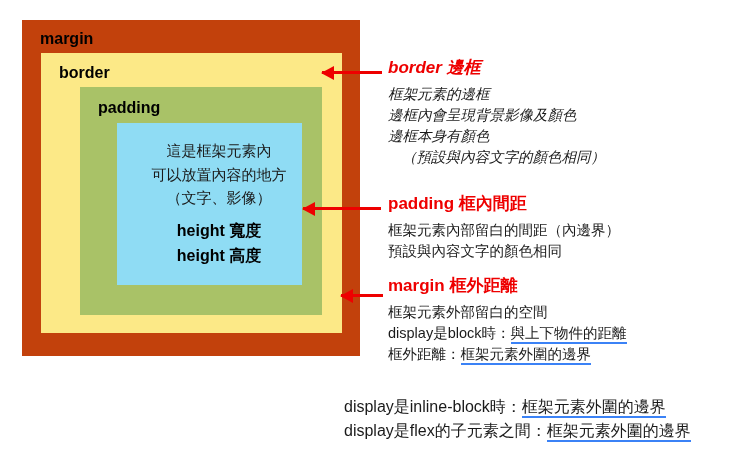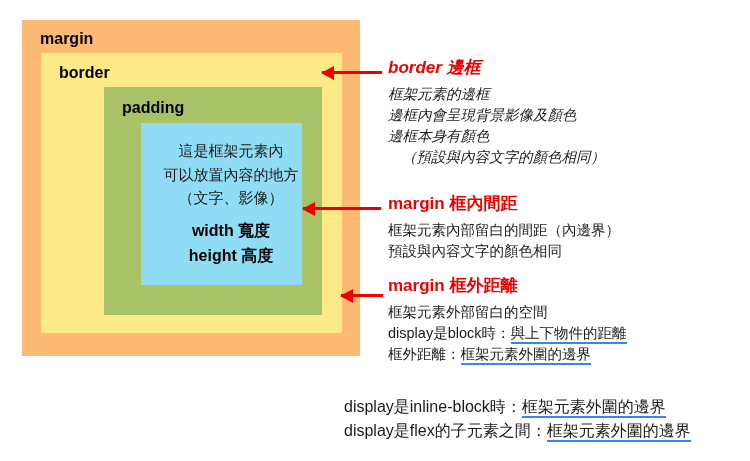--- a/index.html
+++ b/index.html
@@ -15,21 +15,21 @@
     overflow: hidden;
   }
 
   
   #boxmodel {
     position: absolute;
     left: 22px;
     top: 20px;
     width: 338px;
     height: 336px;
-    background: #fdba74;
+    background: #c2410c;
     box-sizing: border-box;
   }
   .layer-label {
     font-weight: bold;
     font-size: 16px;
     color: #000000;
     line-height: 1;
     white-space: nowrap;
   }
   #margin-label {
@@ -50,21 +50,20 @@
     left: 18px;
     top: 12px;
   }
   #padding-box {
     position: absolute;
     left: 39px;
     top: 34px;
     right: 20px;
     bottom: 18px;
     background: #a9c267;
-    margin-left: 24px;
   }
   #padding-label {
     position: absolute;
     left: 18px;
     top: 13px;
   }
   #content-box {
     position: absolute;
     left: 37px;
     top: 36px;
@@ -169,21 +168,21 @@
 
     <div id="padding-box">
 
       <span id="padding-label" class="layer-label">padding</span>
 
       <div id="content-box">
         <div class="content-line">這是框架元素內</div>
         <div class="content-line">可以放置內容的地方</div>
         <div class="content-line">（文字、影像）</div>
         <div class="content-gap"></div>
-        <div class="content-line bold">width 寬度</div>
+        <div class="content-line bold">height 寬度</div>
         <div class="content-line bold">height 高度</div>
       </div>
 
     </div>
   </div>
 </div>
 
 <div id="arrow-border" class="arrow"></div>
 <div id="arrow-padding" class="arrow"></div>
 <div id="arrow-margin" class="arrow"></div>
@@ -192,21 +191,21 @@
   <div class="anno-title">border 邊框</div>
   <div class="anno-body">
     <div>框架元素的邊框</div>
     <div>邊框內會呈現背景影像及顏色</div>
     <div>邊框本身有顏色</div>
     <div class="indent">（預設與內容文字的顏色相同）</div>
   </div>
 </div>
 
 <div id="anno-padding" class="annotation">
-  <div class="anno-title">margin 框內間距</div>
+  <div class="anno-title">padding 框內間距</div>
   <div class="anno-body">
     <div>框架元素內部留白的間距（內邊界）</div>
     <div>預設與內容文字的顏色相同</div>
   </div>
 </div>
 
 <div id="anno-margin" class="annotation">
   <div class="anno-title">margin 框外距離</div>
   <div class="anno-body">
     <div>框架元素外部留白的空間</div>

